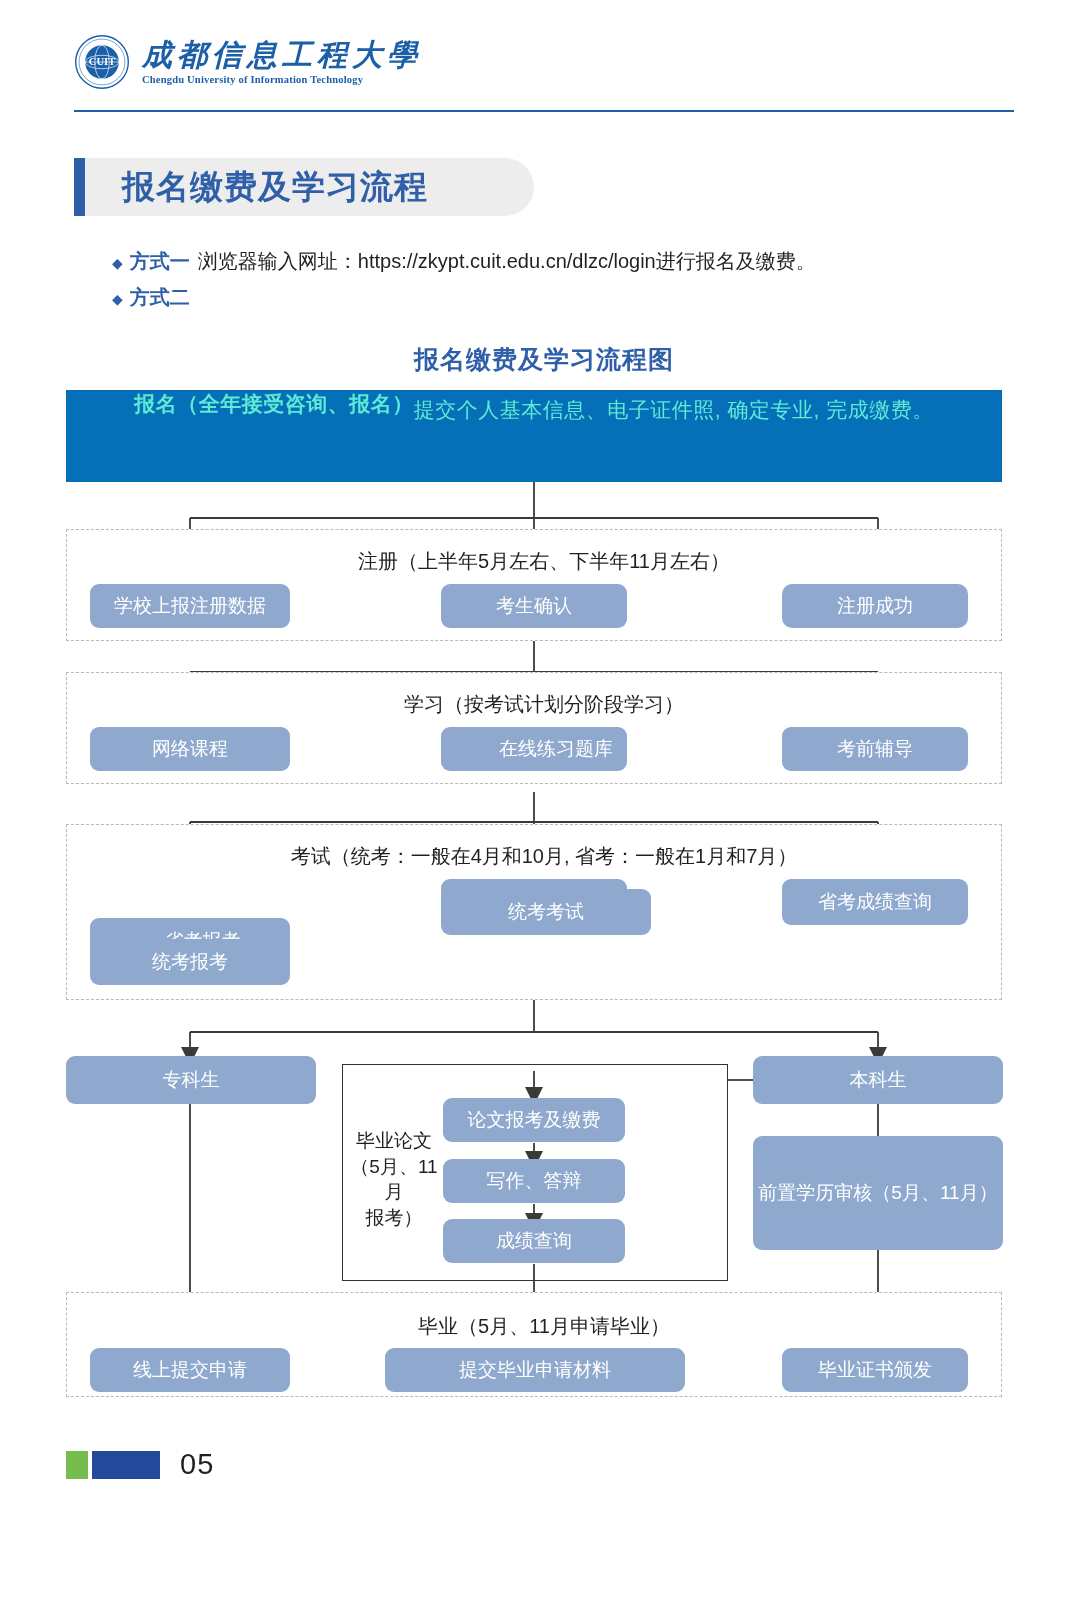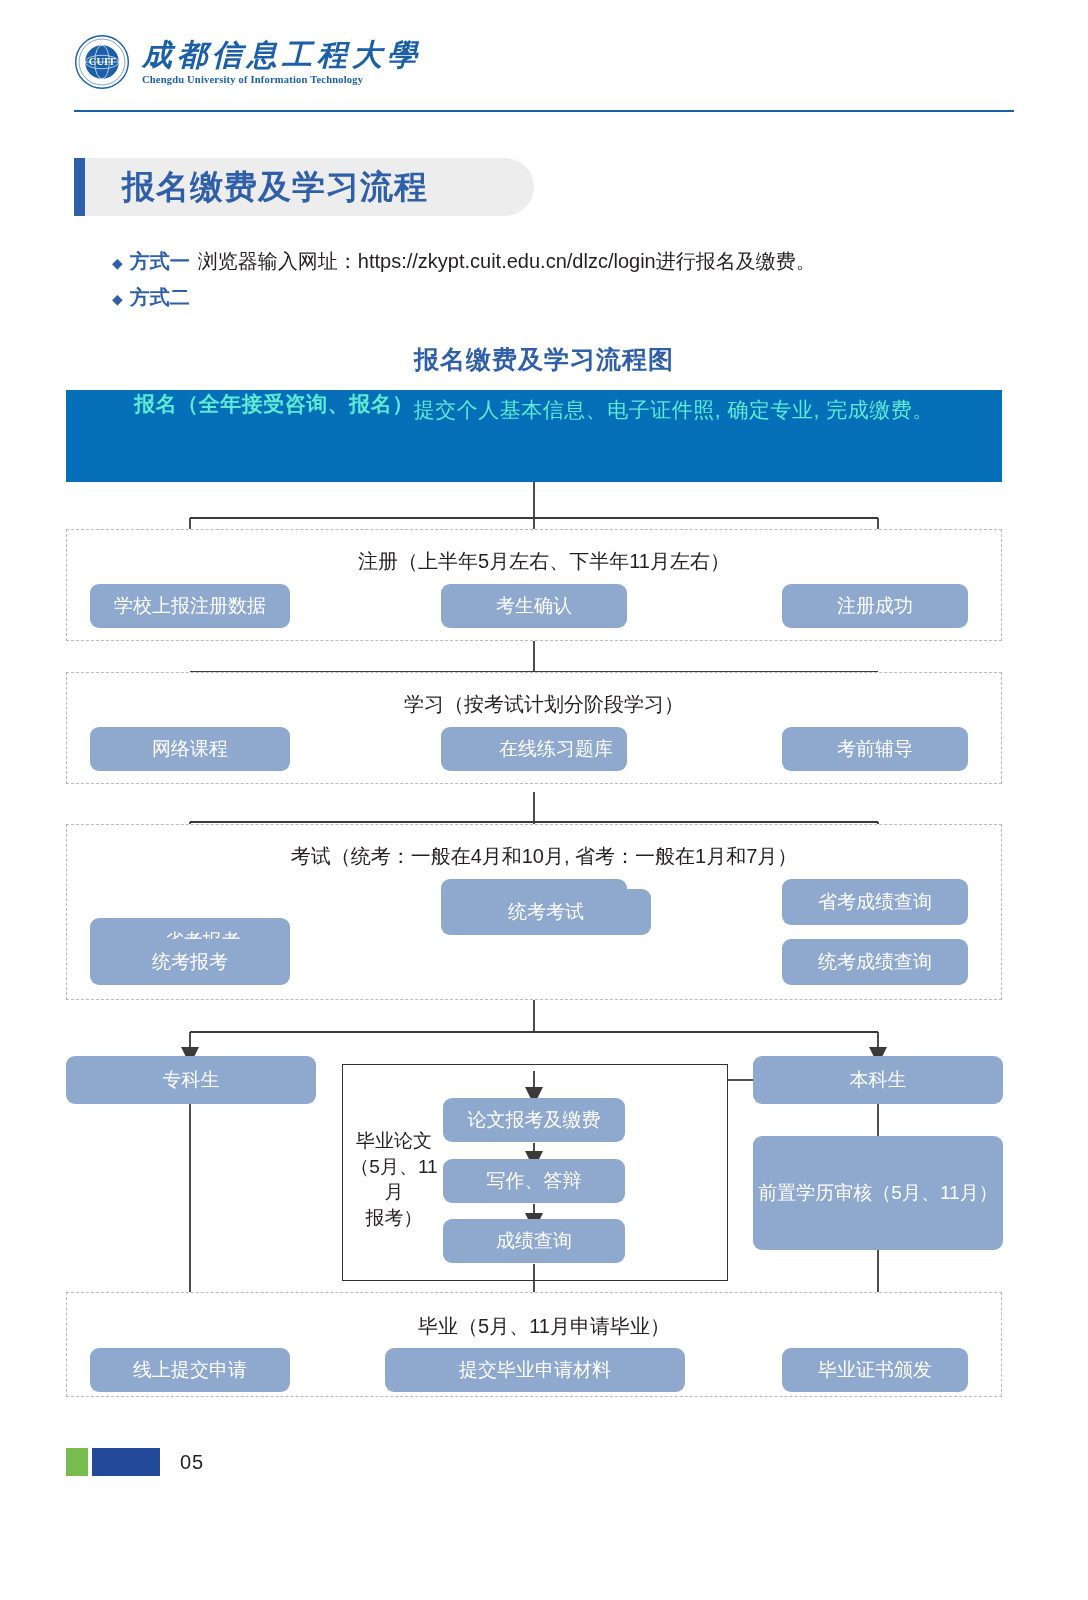--- a/index.html
+++ b/index.html
@@ -85,21 +85,21 @@
     position: absolute; border: 1.6px solid #333333; background: transparent;
   }
   .thesis-label {
     position: absolute; text-align: center; font-size: 19px; color: #231f20; line-height: 1.35;
   }
 
   
   .footer { position: absolute; left: 66px; top: 1448px; display: flex; align-items: center; }
   .f-green { width: 22px; height: 28px; background: #77bc4f; }
   .f-blue { width: 68px; height: 28px; background: #22499a; margin-left: 4px; }
-  .f-num { margin-left: 20px; font-size: 20px; color: #231f20; letter-spacing: 1px; }
+  .f-num { margin-left: 20px; font-size: 29px; color: #231f20; letter-spacing: 1px; }
 </style>
 </head>
 <body>
 
 <div class="page">
 
   <div class="header">
     <div class="logo-wrap">
       <svg class="logo-seal" viewBox="0 0 100 100">
         <circle cx="50" cy="50" r="47" fill="none" stroke="#1b5fa8" stroke-width="2.5"></circle>
@@ -190,36 +190,35 @@
 
     <div class="banner">
       <div class="banner-l1">报名（全年接受咨询、报名）</div>
       <div class="banner-l2">提交个人基本信息、电子证件照, 确定专业, 完成缴费。</div>
     </div>
 
     <div class="dashbox" style="left:66px; top:529px; width:936px; height:112px;"></div>
     <div class="stage-label" style="left:0; top:548px;">注册（上半年5月左右、下半年11月左右）</div>
     <div class="pill" style="left:90px; top:584px; width:200px; height:44px;">学校上报注册数据</div>
     <div class="pill" style="left:441px; top:584px; width:186px; height:44px;">考生确认</div>
-    <div class="pill" style="left:782px; top:584px; width:186px; height:44px;">注册成功</div>
+    <div class="pill" style="left:782px; top:584px; width:186px; height:44px;border-radius:10px;">注册成功</div>
 
     <div class="dashbox" style="left:66px; top:672px; width:936px; height:112px;"></div>
     <div class="stage-label" style="left:0; top:691px;">学习（按考试计划分阶段学习）</div>
     <div class="pill" style="left:90px; top:727px; width:200px; height:44px;">网络课程</div>
     <div class="pill" style="left:441px; top:727px; width:186px; height:44px;padding-left:44px;">在线练习题库</div>
     <div class="pill" style="left:782px; top:727px; width:186px; height:44px;">考前辅导</div>
 
     <div class="dashbox" style="left:66px; top:824px; width:936px; height:176px;"></div>
     <div class="stage-label" style="left:0; top:843px;">考试（统考：一般在4月和10月, 省考：一般在1月和7月）</div>
     <div class="pill" style="left:90px; top:918px; width:200px; height:46px;padding-left:25px;">省考报考</div>
     <div class="pill" style="left:441px; top:879px; width:186px; height:46px;">省考考试</div>
     <div class="pill" style="left:782px; top:879px; width:186px; height:46px;">省考成绩查询</div>
     <div class="pill" style="left:90px; top:939px; width:200px; height:46px;">统考报考</div>
     <div class="pill" style="left:441px; top:889px; width:210px; height:46px;">统考考试</div>
-    <div class="pill" style="left:782px; top:939px; width:186px; height:46px;">统考成绩查询</div>
 
     <div class="pill" style="left:66px; top:1056px; width:250px; height:48px;">专科生</div>
     <div class="pill" style="left:753px; top:1056px; width:250px; height:48px;">本科生</div>
 
     <div class="pill sq" style="left:753px; top:1136px; width:250px; height:114px; flex-direction:row;">
       <span>前置学历审核</span>
       <span>（5月、11月）</span>
     </div>
 
     <div class="thesis-frame" style="left:342px; top:1064px; width:386px; height:217px;"></div>

